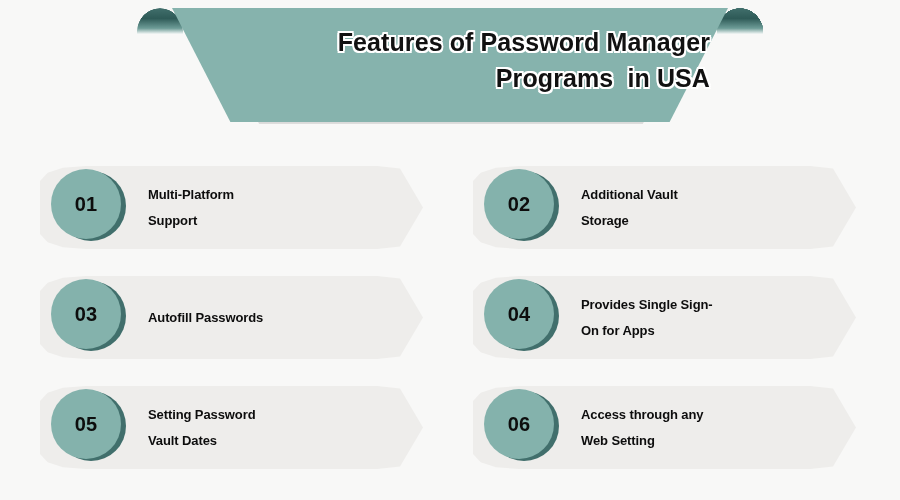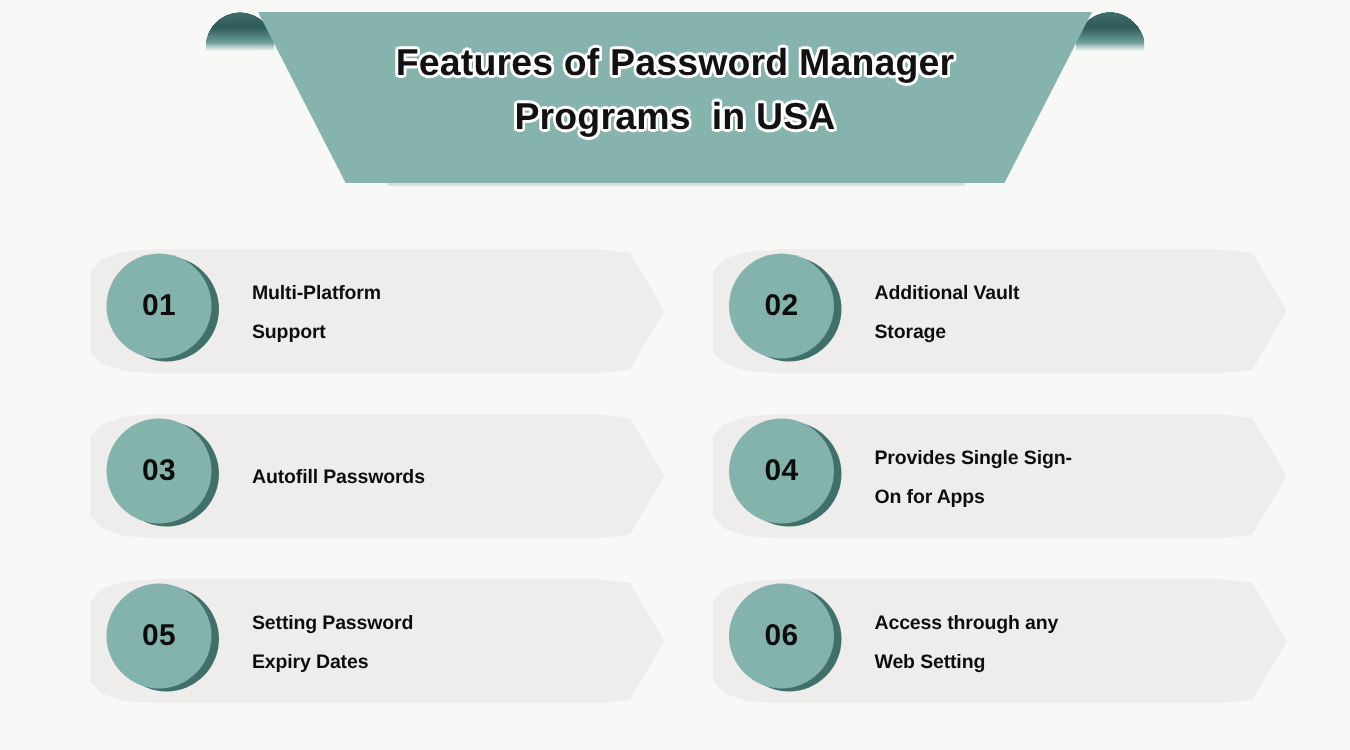--- a/index.html
+++ b/index.html
@@ -63,21 +63,21 @@
     left: 717px;
     background: linear-gradient(to bottom, #416f6c 0%, #2e5a57 40%, #6d9c97 78%, #f4f7f6 100%);
     -webkit-mask-image: radial-gradient(ellipse 24px 26px at 50% 100%, #000 99%, transparent 100%);
     mask-image: radial-gradient(ellipse 24px 26px at 50% 100%, #000 99%, transparent 100%);
   }
   .banner-title {
     position: absolute;
     left: 190px;
     top: 24px;
     width: 520px;
-    text-align: center;
+    text-align: right;
     font-size: 25px;
     line-height: 36px;
     font-weight: bold;
     color: #111111;
     letter-spacing: 0.1px;
     text-shadow:
       -1.6px -1.6px 0 #ffffff,
        1.6px -1.6px 0 #ffffff,
       -1.6px  1.6px 0 #ffffff,
        1.6px  1.6px 0 #ffffff,
@@ -91,21 +91,21 @@
   
   .grid {
     position: absolute;
     left: 0;
     top: 166px;
     width: 900px;
   }
   .row {
     display: flex;
     gap: 50px;
-    padding: 0 60px;
+    padding: 0 40px;
     margin-bottom: 27px;
     box-sizing: border-box;
   }
   .cell {
     position: relative;
     width: 383px;
     height: 83px;
   }
 
   .pill {
@@ -224,21 +224,21 @@
     </div>
   </div>
 
   <div class="row">
     <div class="cell">
       <div class="pill"></div>
       <div class="badge-shadow"></div>
       <div class="badge">05</div>
       <div class="label">
         <span class="line">Setting Password</span>
-        <span class="line">Expiry Dates</span>
+        <span class="line">Vault Dates</span>
       </div>
     </div>
     <div class="cell">
       <div class="pill"></div>
       <div class="badge-shadow"></div>
       <div class="badge">06</div>
       <div class="label">
         <span class="line">Access through any</span>
         <span class="line">Web Setting</span>
       </div>

